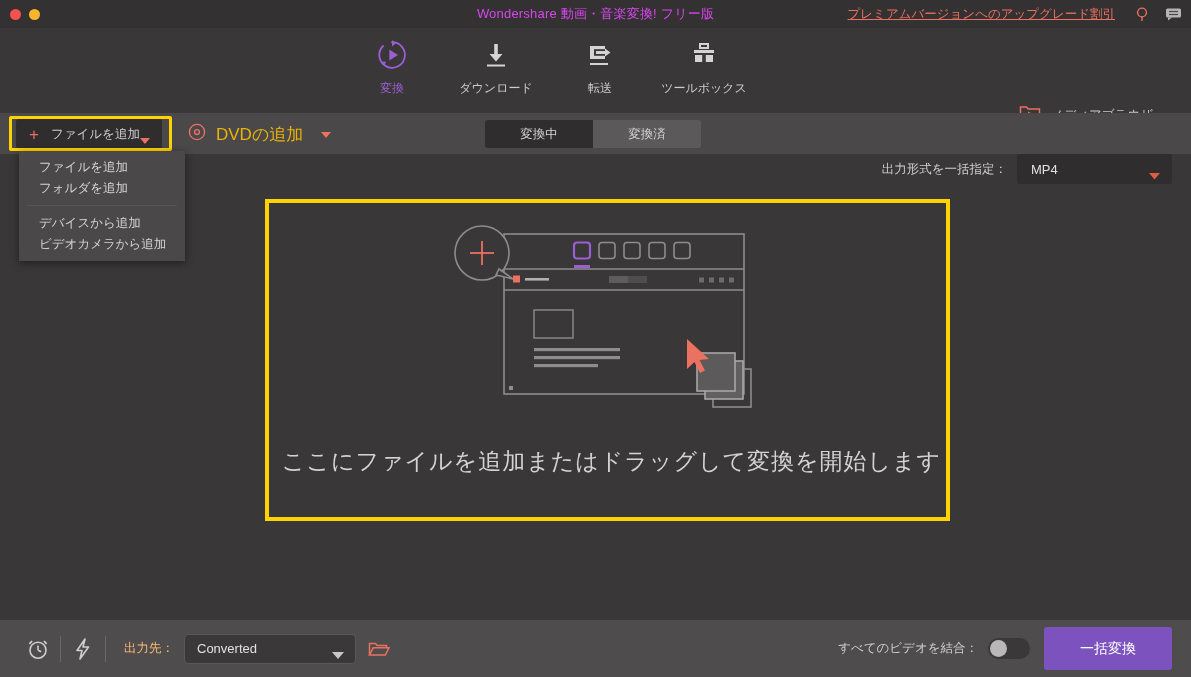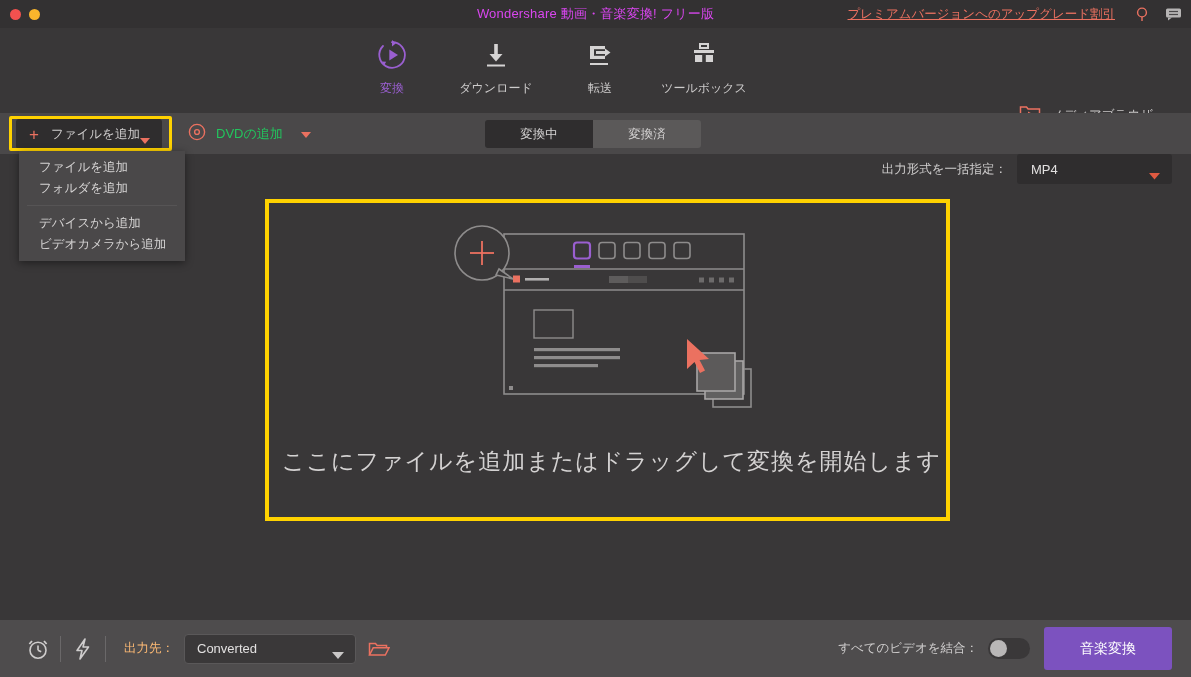--- a/index.html
+++ b/index.html
@@ -39,21 +39,21 @@
   
   .toolbar{position:absolute;left:0;top:113px;width:1191px;height:41px;background:#4a4849;}
   .addfile-btn{position:absolute;left:16px;top:6px;width:146px;height:30px;background:#2f2d2e;
     border-radius:3px;display:flex;align-items:center;cursor:pointer;}
   .addfile-btn .plus{margin-left:13px;color:#eb7160;font-size:17px;line-height:1;}
   .addfile-btn .lbl{margin-left:12px;font-size:12.5px;color:#cfcdcd;}
   .addfile-btn .caret{position:absolute;right:12px;top:12px;}
   .hl-box{position:absolute;left:9px;top:116px;width:163px;height:35px;border:3px solid #ffd200;
     border-radius:2px;box-sizing:border-box;pointer-events:none;}
   .dvd-btn{position:absolute;left:188px;top:6px;height:30px;display:flex;align-items:center;gap:10px;cursor:pointer;}
-  .dvd-btn .lbl{font-size:13px;color:#22c55e;}
+  .dvd-btn .lbl{font-size:17px;color:#eab308;}
   .seg-tabs{position:absolute;left:485px;top:7px;display:flex;border-radius:3px;overflow:hidden;}
   .seg-tab{width:108px;height:28px;display:flex;align-items:center;justify-content:center;
     font-size:12.5px;color:#d7d5d5;background:#5b5959;cursor:pointer;}
   .seg-tab.active{background:#2f2d2e;}
   .fmt-wrap{position:absolute;right:19px;top:5px;display:flex;align-items:center;gap:10px;margin-top:36px;}
   .fmt-label{font-size:12.5px;color:#cfcdcd;}
   .fmt-select{position:relative;width:155px;height:30px;background:#2f2d2e;border-radius:3px;
     display:flex;align-items:center;cursor:pointer;}
   .fmt-select .val{margin-left:14px;font-size:13px;color:#e2e0e0;}
   .fmt-select .caret{position:absolute;right:12px;top:12px;}
@@ -322,17 +322,17 @@
           <path d="M1.5 15 L5.2 7.8 H21 L17.3 15 Z" fill="none" stroke="#eb7160" stroke-width="1.5"></path>
         </svg>
       </div>
     </div>
 
     <div class="bb-right">
       <span class="merge-label">すべてのビデオを結合：</span>
       <div class="toggle">
         <div class="knob"></div>
       </div>
-      <div class="convert-btn">音楽変換</div>
+      <div class="convert-btn">一括変換</div>
     </div>
   </div>
 
 </div>
 
 </body></html>

